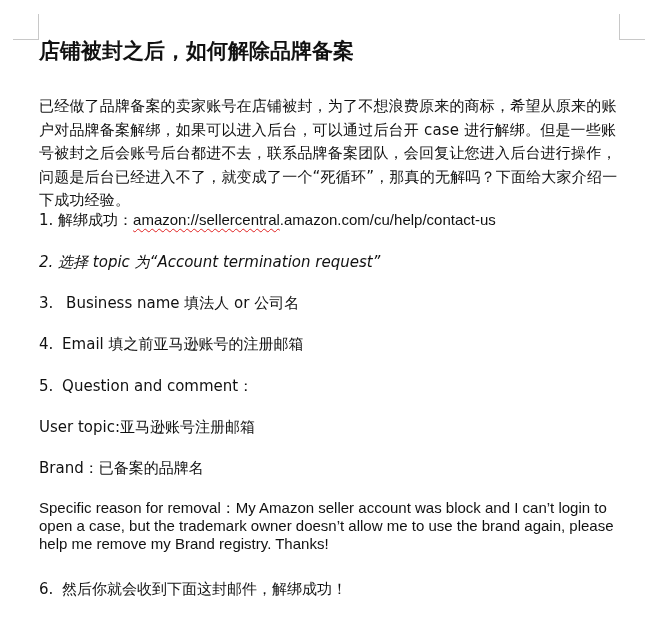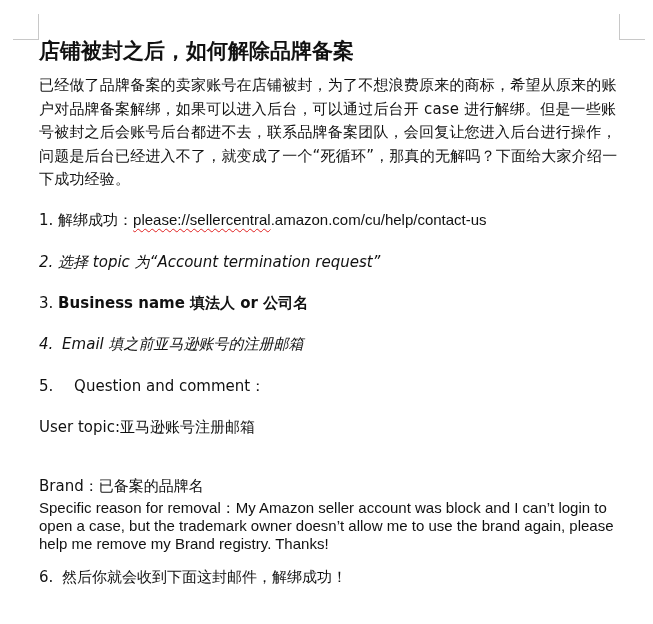--- a/index.html
+++ b/index.html
@@ -29,50 +29,50 @@
 <body>
 
 <div class="corner" style="left:38px; top:14px; width:1px; height:26px;"></div>
 <div class="corner" style="left:13px; top:39px; width:26px; height:1px;"></div>
 <div class="corner" style="left:619px; top:14px; width:1px; height:26px;"></div>
 <div class="corner" style="left:619px; top:39px; width:26px; height:1px;"></div>
 
 <div class="page">
   <p class="p title" style="top:0px;">店铺被封之后，如何解除品牌备案</p>
 
-  <p class="p intro" style="top:34px;">已经做了品牌备案的卖家账号在店铺被封，为了不想浪费原来的商标，希望从原来的账户对品牌备案解绑，如果可以进入后台，可以通过后台开 case 进行解绑。但是一些账号被封之后会账号后台都进不去，联系品牌备案团队，会回复让您进入后台进行操作，问题是后台已经进入不了，就变成了一个“死循环”，那真的无解吗？下面给大家介绍一下成功经验。</p>
+  <p class="p intro" style="top:55px;">已经做了品牌备案的卖家账号在店铺被封，为了不想浪费原来的商标，希望从原来的账户对品牌备案解绑，如果可以进入后台，可以通过后台开 case 进行解绑。但是一些账号被封之后会账号后台都进不去，联系品牌备案团队，会回复让您进入后台进行操作，问题是后台已经进入不了，就变成了一个“死循环”，那真的无解吗？下面给大家介绍一下成功经验。</p>
 
   <p class="p" style="top:169px;">
     <span>1.</span>
-    <span>解绑成功：</span><a class="url latin"><span class="squiggle">please://sellercentral</span><span>.amazon.com/cu/help/contact-us</span></a>
+    <span>解绑成功：</span><a class="url latin"><span class="squiggle">amazon://sellercentral</span><span>.amazon.com/cu/help/contact-us</span></a>
   </p>
 
   <p class="p" style="top:211px;font-style:italic;">
     <span>2.</span>
     <span>选择 topic 为“Account termination request”</span>
   </p>
 
   <p class="p" style="top:252px;">
     <span>3.</span>
-    <span style="margin-left:0;font-weight:bold;">Business name  填法人 or 公司名</span>
+    <span style="margin-left:8px;">Business name  填法人 or 公司名</span>
   </p>
 
-  <p class="p" style="top:293px;font-style:italic;">
+  <p class="p" style="top:293px;">
     <span>4.</span>
     <span style="margin-left:4px;">Email  填之前亚马逊账号的注册邮箱</span>
   </p>
 
   <p class="p" style="top:335px;">
     <span>5.</span>
-    <span style="margin-left:16px;">Question and comment：</span>
+    <span style="margin-left:4px;">Question and comment：</span>
   </p>
 
   <p class="p" style="top:376px;">User topic:亚马逊账号注册邮箱</p>
 
-  <p class="p" style="top:435px;">Brand：已备案的品牌名</p>
+  <p class="p" style="top:417px;">Brand：已备案的品牌名</p>
 
   <p class="p reason" style="top:459px;">Specific reason for removal：My Amazon seller account was block and I can’t login to open a case, but the trademark owner doesn’t allow me to use the brand again, please help me remove my Brand registry. Thanks!</p>
 
-  <p class="p" style="top:526px;">
+  <p class="p" style="top:538px;">
     <span>6.</span>
     <span style="margin-left:4px;">然后你就会收到下面这封邮件，解绑成功！</span>
   </p>
 </div>
 
 </body></html>

